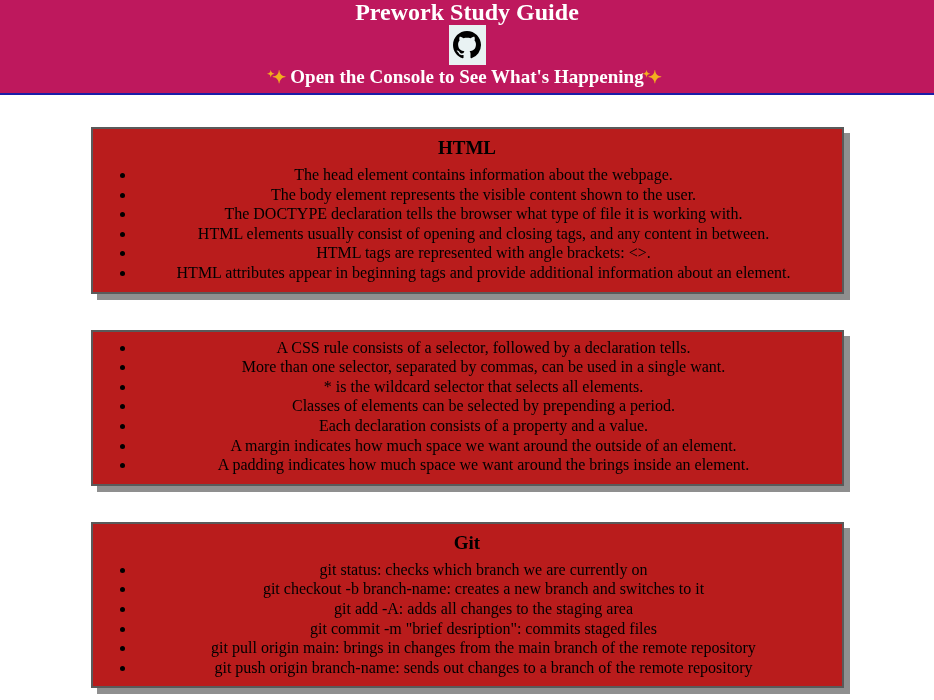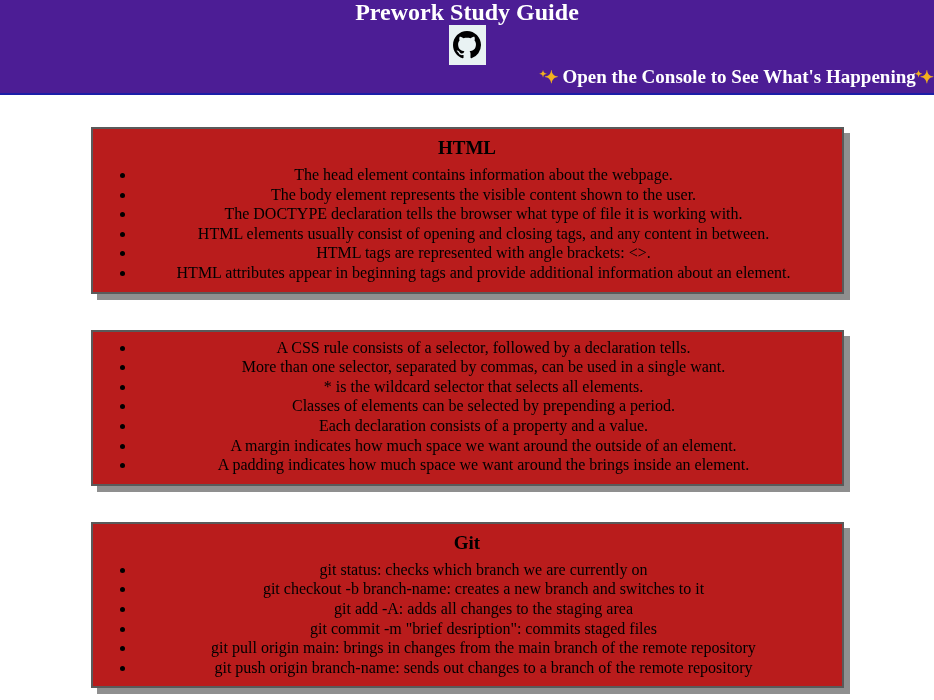--- a/index.html
+++ b/index.html
@@ -38,21 +38,20 @@
     height: 40px;
     background: #e9f2f3;
     vertical-align: top;
   }
   .subtitle {
     margin: 1px 0 0 0;
     font-size: 19px;
     line-height: 22px;
     font-weight: bold;
     color: #ffffff;
-    text-align: right;
   }
   .subtitle .text { margin: 0 4px; }
   .sparkle {
     font-size: 17px;
     position: relative;
     display: inline-block;
   }
   .sparkle::after {            
     content: "\2726";
     font-size: 9px;
@@ -90,21 +89,21 @@
   .card li {
     font-size: 16px;
     line-height: 19.6px;
     color: #000000;
     text-align: center;
   }
 </style>
 </head>
 <body>
 
-<header class="banner" style="background-color: #4c1d95; border-bottom-color: rgb(27, 30, 168);">
+<header class="banner" style="background-color: #be185d; border-bottom-color: rgb(27, 30, 168);">
   <h1>Prework Study Guide</h1>
 
   <div class="logo-box" style="background-color: rgb(233, 242, 243);">
     <svg width="28" height="28" viewBox="0 0 16 16" aria-hidden="true">
       <path fill="#000000" d="M8 0C3.58 0 0 3.58 0 8c0 3.54 2.29 6.53 5.47 7.59.4.07.55-.17.55-.38 0-.19-.01-.82-.01-1.49-2.01.37-2.53-.49-2.69-.94-.09-.23-.48-.94-.82-1.13-.28-.15-.68-.52-.01-.53.63-.01 1.08.58 1.23.82.72 1.21 1.87.87 2.33.66.07-.52.28-.87.51-1.07-1.78-.2-3.64-.89-3.64-3.95 0-.87.31-1.59.82-2.15-.08-.2-.36-1.02.08-2.12 0 0 .67-.21 2.2.82.64-.18 1.32-.27 2-.27s1.36.09 2 .27c1.53-1.04 2.2-.82 2.2-.82.44 1.1.16 1.92.08 2.12.51.56.82 1.27.82 2.15 0 3.07-1.87 3.75-3.65 3.95.29.25.54.73.54 1.48 0 1.07-.01 1.93-.01 2.2 0 .21.15.46.55.38A8.01 8.01 0 0 0 16 8c0-4.42-3.58-8-8-8z"></path>
     </svg>
   </div>
 
   <h3 class="subtitle">
     <span class="sparkle" style="color: rgb(242, 176, 30);">✦</span><span class="text">Open the Console to See What's Happening</span><span class="sparkle" style="color: rgb(242, 176, 30);">✦</span>

